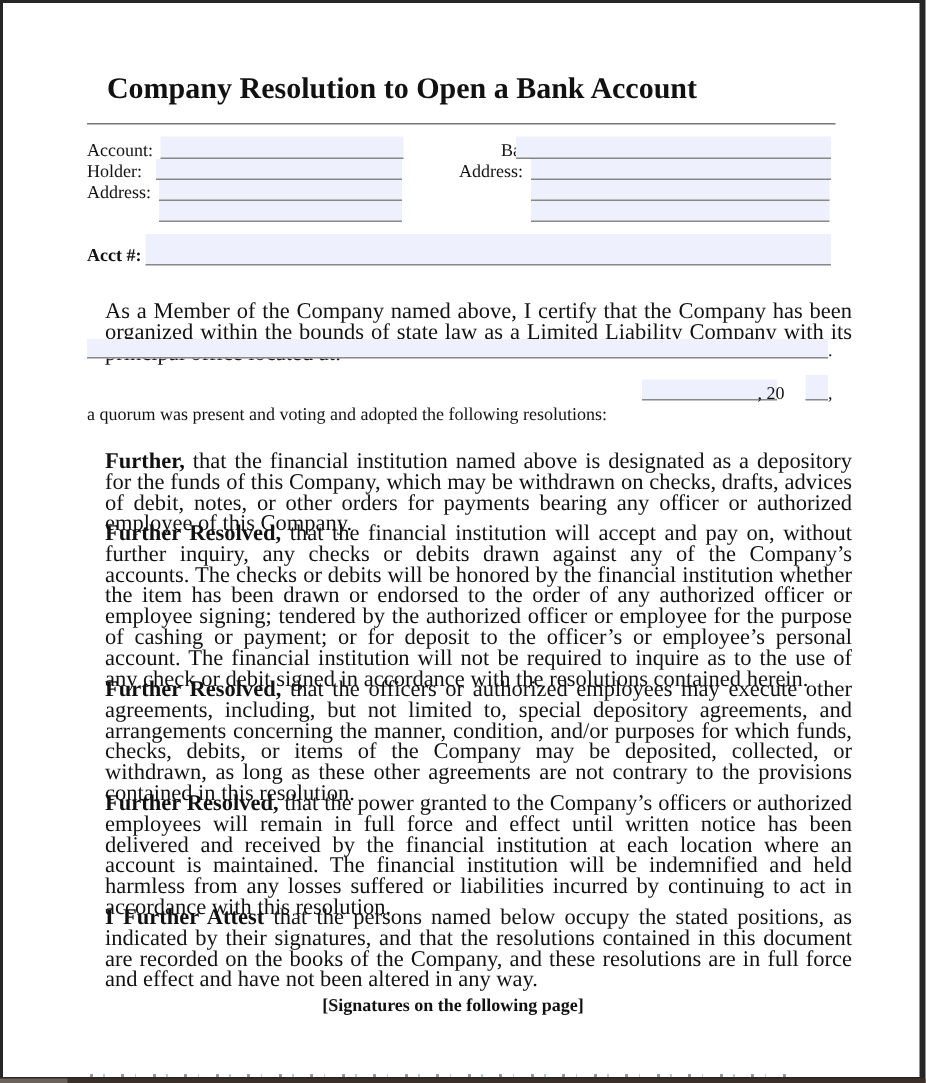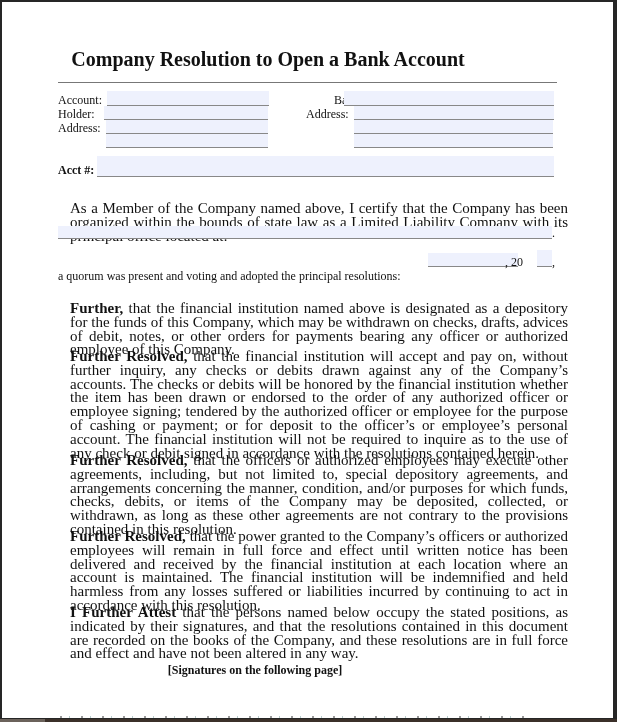--- a/index.html
+++ b/index.html
@@ -25,21 +25,21 @@
   .lbl { position: absolute; font-size: 12px; line-height: 14px; }
   .fld {
     position: absolute; background: #eef1fd; border-bottom: 1px solid #888;
     box-sizing: border-box;
   }
   .para {
     position: absolute; left: 56px; width: 498px; font-size: 15px; line-height: 13.8px;
     text-align: justify; margin: 12px;
   }
   .para b { font-weight: bold; }
-  .center { position: absolute; left: 0; width: 506px; text-align: center; font-weight: bold; font-size: 12px; }
+  .center { position: absolute; left: 0; width: 506px; text-align: center; font-weight: bold; font-size: 12px; padding-left: 47px; }
   .cutoff { position: absolute; left: 58px; top: 714px; width: 470px; height: 2px;
     background: repeating-linear-gradient(90deg, #555 0 2px, transparent 2px 9px, #8aa 9px 10px, transparent 10px 21px); opacity: .6; }
 </style>
 </head>
 <body>
 
 <div class="page">
 
   <div class="title">Company Resolution to Open a Bank Account</div>
   <div class="rule"></div>
@@ -66,21 +66,21 @@
   <div class="fld" style="left:95px;top:154px;width:457px;height:21px;"><span></span></div>
 
   <p class="para" style="top:188px;"><span>As a Member of the Company named above, I certify that the Company has been organized within the bounds of state law as a Limited Liability Company with its principal office located at:</span></p>
   <div class="fld" style="left:56px;top:224px;width:494px;height:13px;"><span></span></div>
   <div class="lbl" style="left:550px;top:224px;">.</div>
 
   <div class="fld" style="left:426px;top:251px;width:90px;height:14px;"><span></span></div>
   <div class="lbl" style="left:503px;top:253px;">, 20</div>
   <div class="fld" style="left:535px;top:248px;width:15px;height:17px;"><span></span></div>
   <div class="lbl" style="left:550px;top:253px;">,</div>
-  <div class="lbl" style="left:56px;top:267px;">a quorum was present and voting and adopted the principal resolutions:</div>
+  <div class="lbl" style="left:56px;top:267px;">a quorum was present and voting and adopted the following resolutions:</div>
 
   <p class="para" style="top:288px;"><b>Further,</b><span> that the financial institution named above is designated as a depository for the funds of this Company, which may be withdrawn on checks, drafts, advices of debit, notes, or other orders for payments bearing any officer or authorized employee of this Company.</span></p>
 
   <p class="para" style="top:336px;"><b>Further Resolved,</b><span> that the financial institution will accept and pay on, without further inquiry, any checks or debits drawn against any of the Company’s accounts. The checks or debits will be honored by the financial institution whether the item has been drawn or endorsed to the order of any authorized officer or employee signing; tendered by the authorized officer or employee for the purpose of cashing or payment; or for deposit to the officer’s or employee’s personal account. The financial institution will not be required to inquire as to the use of any check or debit signed in accordance with the resolutions contained herein.</span></p>
 
   <p class="para" style="top:440px;"><b>Further Resolved,</b><span> that the officers or authorized employees may execute other agreements, including, but not limited to, special depository agreements, and arrangements concerning the manner, condition, and/or purposes for which funds, checks, debits, or items of the Company may be deposited, collected, or withdrawn, as long as these other agreements are not contrary to the provisions contained in this resolution.</span></p>
 
   <p class="para" style="top:516px;"><b>Further Resolved,</b><span> that the power granted to the Company’s officers or authorized employees will remain in full force and effect until written notice has been delivered and received by the financial institution at each location where an account is maintained. The financial institution will be indemnified and held harmless from any losses suffered or liabilities incurred by continuing to act in accordance with this resolution.</span></p>
 
   <p class="para" style="top:592px;"><b>I Further Attest</b><span> that the persons named below occupy the stated positions, as indicated by their signatures, and that the resolutions contained in this document are recorded on the books of the Company, and these resolutions are in full force and effect and have not been altered in any way.</span></p>

